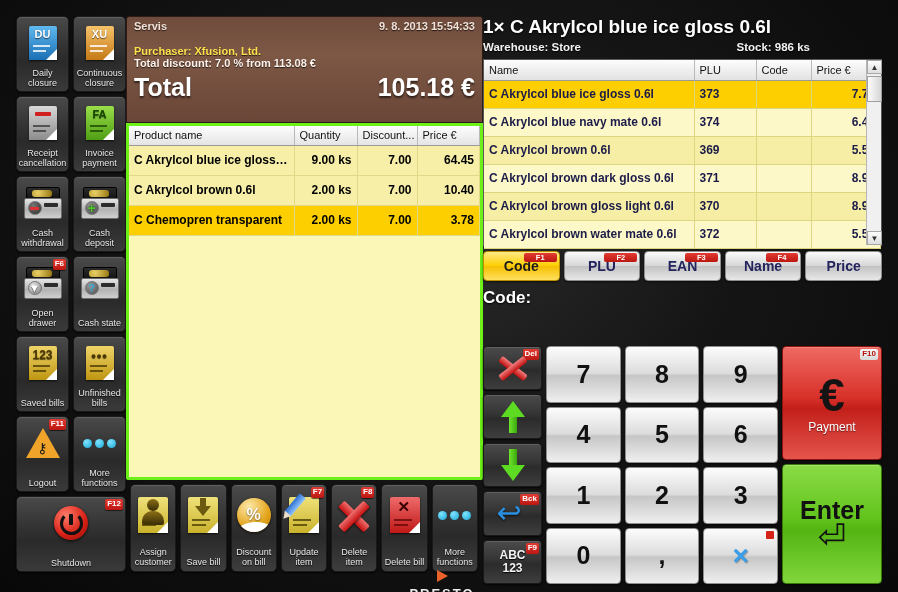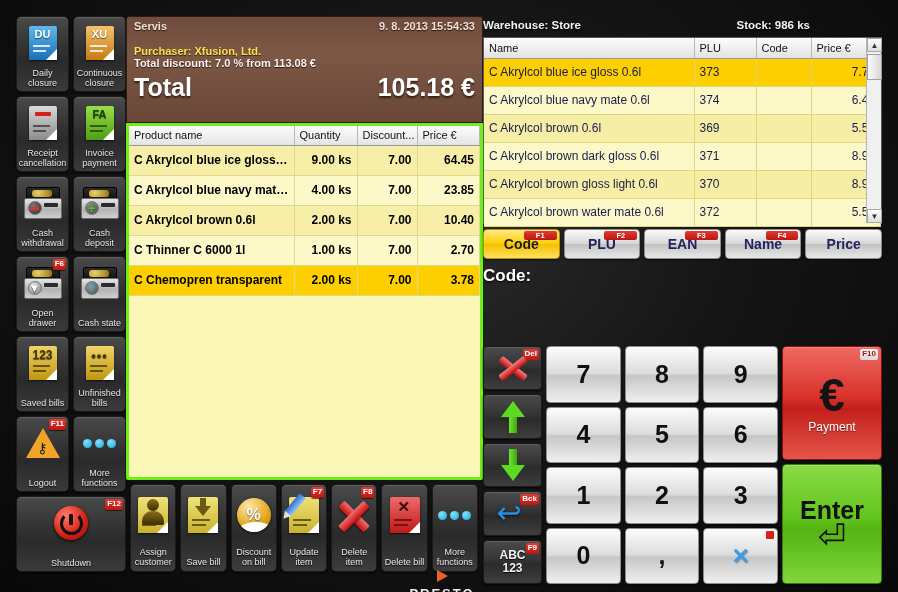--- a/index.html
+++ b/index.html
@@ -215,21 +215,21 @@
   .pt-sub .stock { margin-right: 72px; }
   #plist { position:relative; margin-top:6px; height:187px;
            border:1px solid #5a5a5a; background:#fdf8c8; }
   table.ptab { width:100%; border-collapse:collapse; table-layout:fixed; }
   table.ptab th {
     background: linear-gradient(180deg,#fdfdfd,#e2e2e2);
     border-right:1px solid #b9b9b9; border-bottom:1px solid #9a9a9a;
     font-size:11px; font-weight:normal; color:#111; text-align:left;
     padding:3px 5px; height:20px;
   }
-  table.ptab td { font-size:12px; font-weight:normal; color:#1b1b4a;
+  table.ptab td { font-size:12px; font-weight:bold; color:#1b1b4a;
     padding:4px 5px; height:28px; border-bottom:1px solid #ddd680;
     border-right:1px solid #ddd680; white-space:nowrap; overflow:hidden; }
   tr.p-even td { background:#f6eea4; }
   tr.p-odd  td { background:#fdf8c8; }
   tr.p-sel  td { background:#fdcf00; }
   td.pr { text-align:right; }
   .pscroll { position:absolute; right:0; top:0; width:15px; height:100%;
              background:#f0f0f0; border-left:1px solid #b5b5b5; }
   .pscroll .ar { width:15px; height:14px; background:linear-gradient(180deg,#fdfdfd,#dedede);
              border:1px solid #a8a8a8; display:flex; align-items:center; justify-content:center;
@@ -517,37 +517,25 @@
           <th>Price €</th>
         </tr>
           </thead>
         <tbody>
           <tr class="r-even">
             <td>C Akrylcol blue ice gloss ...</td>
             <td class="ta-r">9.00 ks</td>
             <td class="ta-r">7.00</td>
             <td class="ta-r">64.45</td>
           </tr>
-          <tr class="r-odd">
-            <td>C Akrylcol blue navy mate...</td>
-            <td class="ta-r">4.00 ks</td>
-            <td class="ta-r">7.00</td>
-            <td class="ta-r">23.85</td>
-          </tr>
           <tr class="r-even">
             <td>C Akrylcol brown 0.6l</td>
             <td class="ta-r">2.00 ks</td>
             <td class="ta-r">7.00</td>
             <td class="ta-r">10.40</td>
-          </tr>
-          <tr class="r-odd">
-            <td>C Thinner C 6000 1l</td>
-            <td class="ta-r">1.00 ks</td>
-            <td class="ta-r">7.00</td>
-            <td class="ta-r">2.70</td>
           </tr>
           <tr class="r-sel">
             <td>C Chemopren transparent</td>
             <td class="ta-r">2.00 ks</td>
             <td class="ta-r">7.00</td>
             <td class="ta-r">3.78</td>
           </tr>
         </tbody>
       </table>
     </div>
@@ -627,20 +615,21 @@
     </div>
   </div>
 
   <div id="logo">
     <span class="arw"></span>
     <span class="txt">PRESTO</span>
   </div>
 
   <div id="right">
 
+    <div class="pt-title">1× C Akrylcol blue ice gloss 0.6l</div>
     <div class="pt-sub">
       <span>Warehouse: Store</span>
       <span class="stock">Stock: 986 ks</span>
     </div>
 
     <div id="plist">
       <table class="ptab">
         <thead>
             <tr>
           <th style="width:210px;">Name</th>

